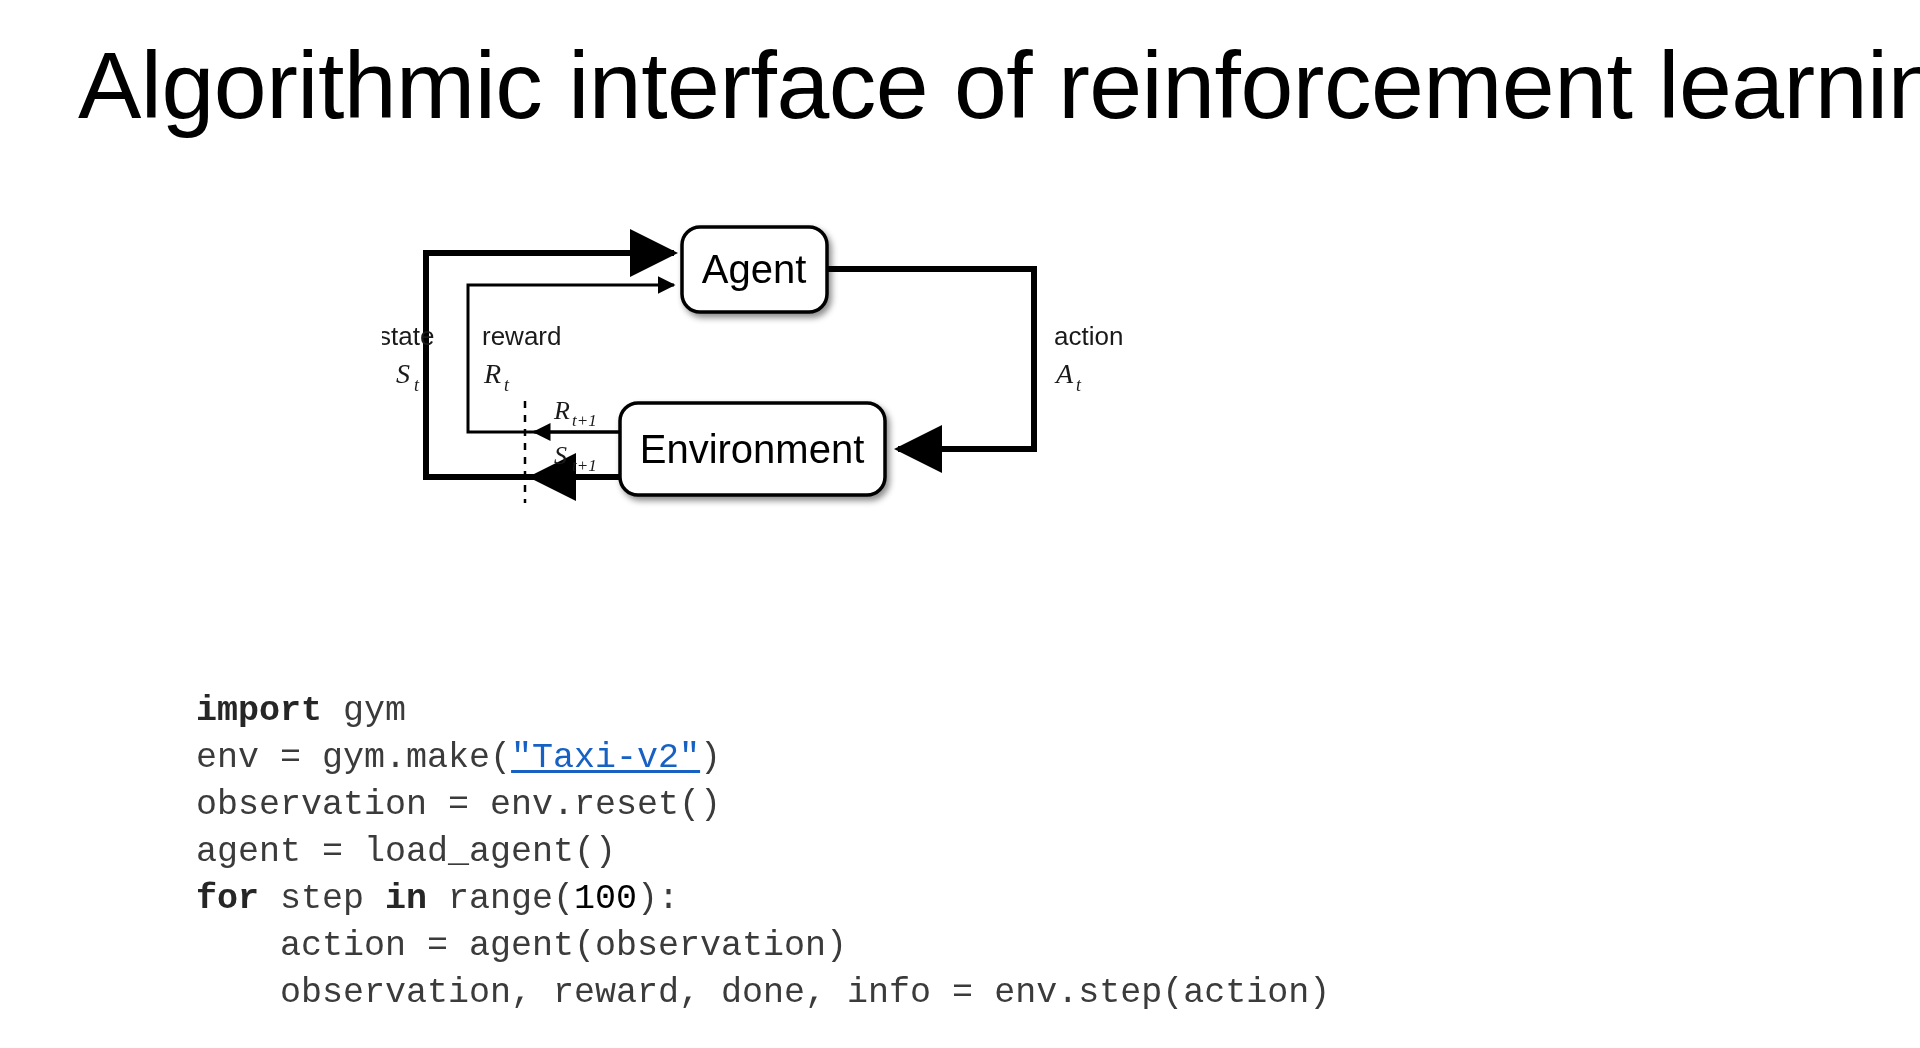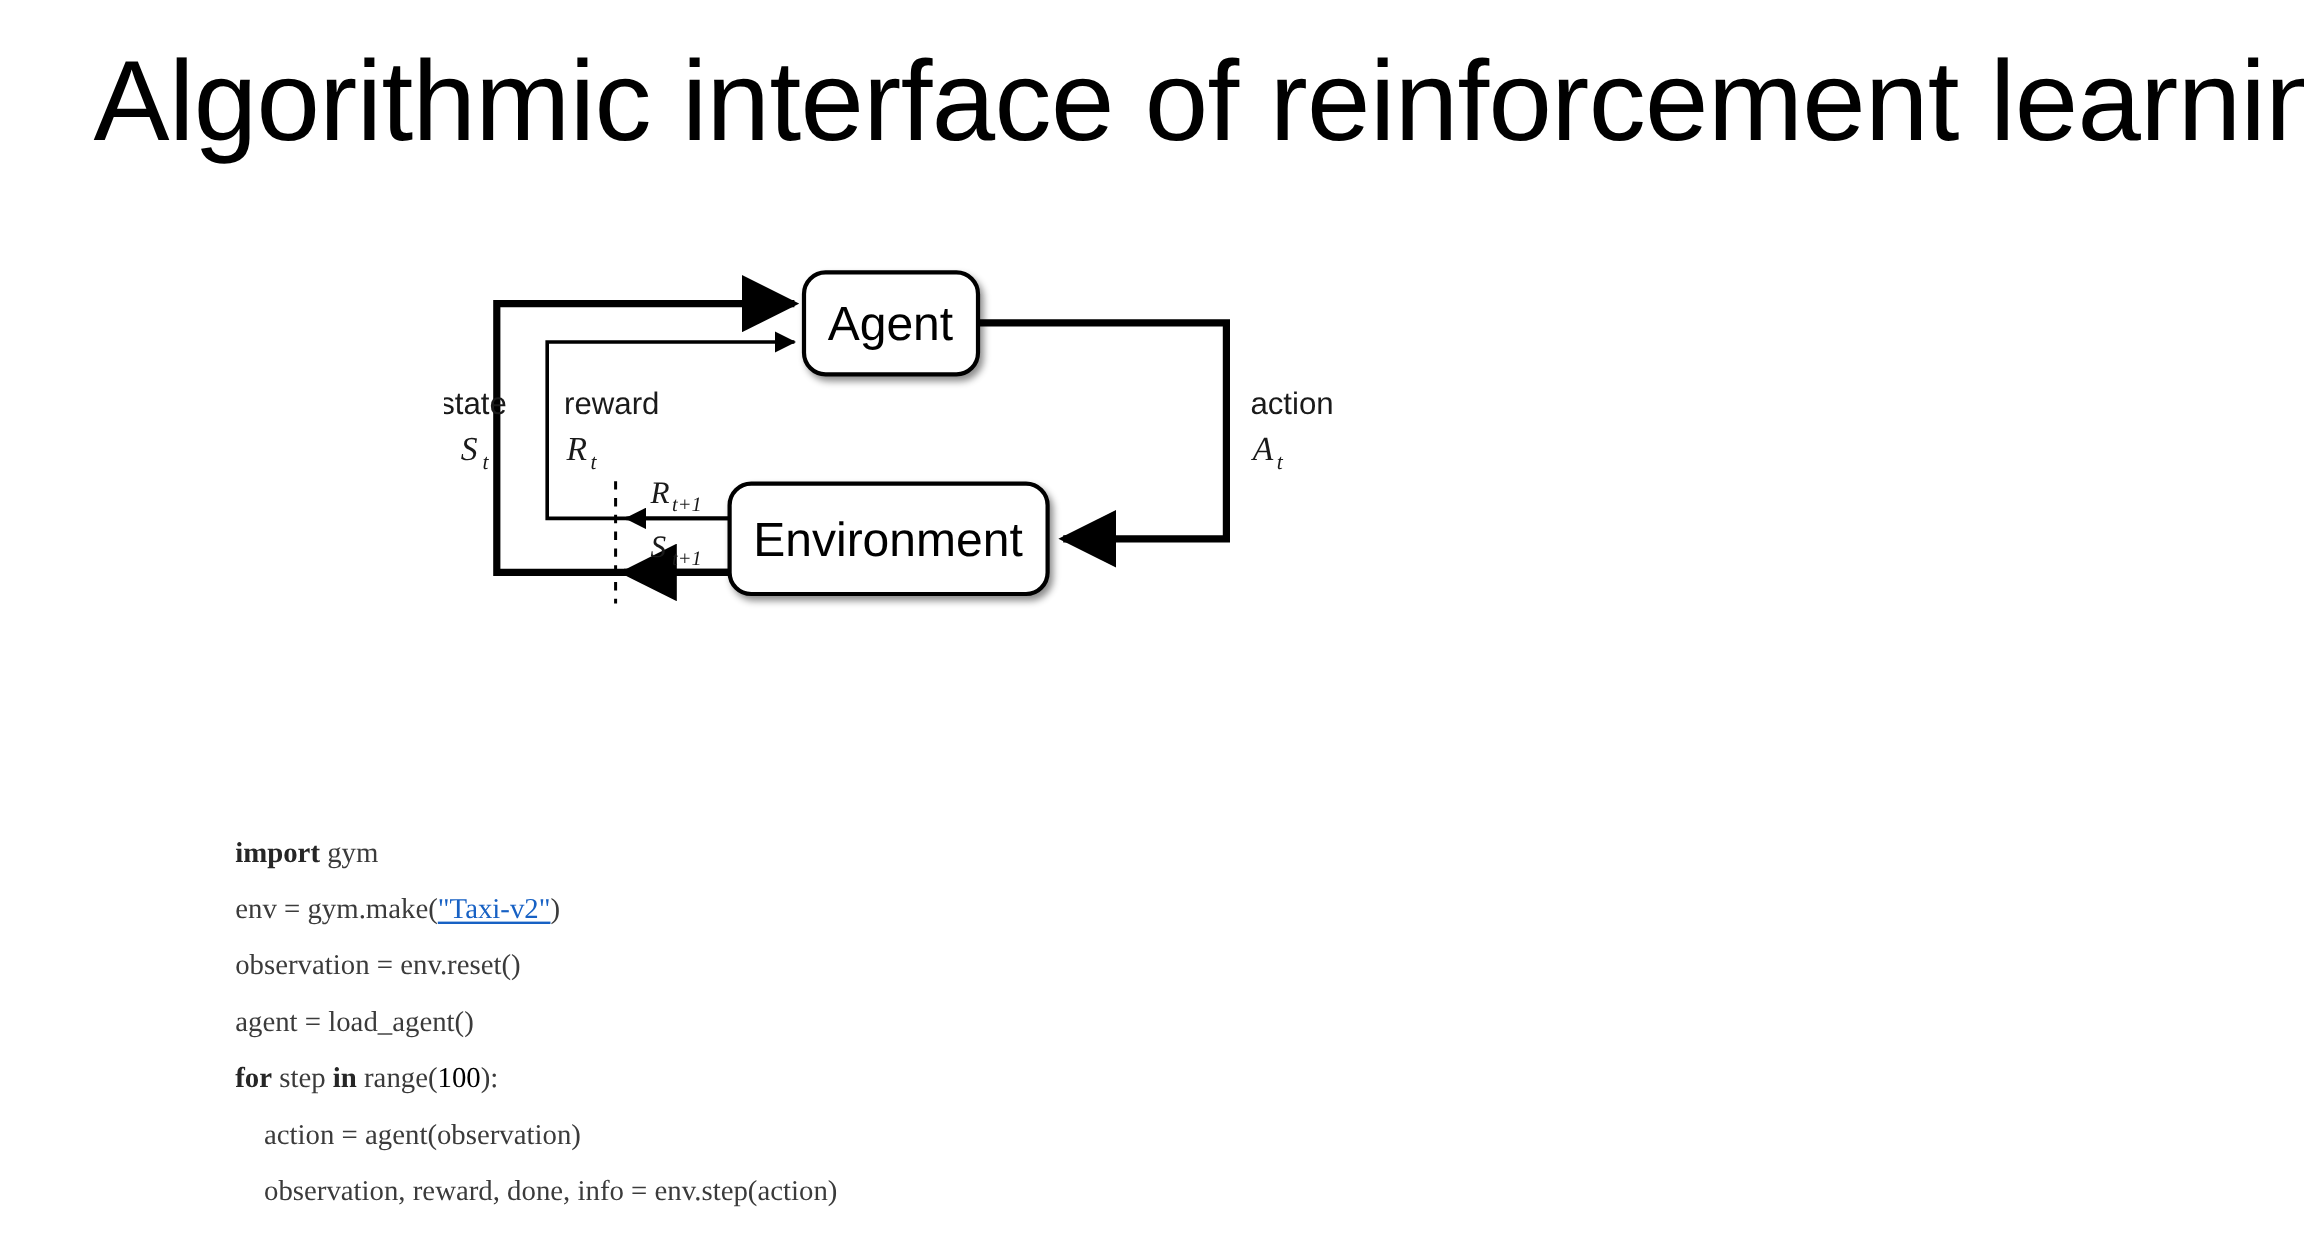--- a/index.html
+++ b/index.html
@@ -28,38 +28,38 @@
     line-height: 1.08;
     font-weight: 400;
     letter-spacing: -0.5px;
     color: #000000;
     white-space: nowrap;
   }
 
   
   .diagram-wrap {
     position: absolute;
-    left: 370px;
+    left: 382px;
     top: 205px;
     width: 800px;
     height: 330px;
   }
   .diagram-wrap svg {
     display: block;
     width: 800px;
     height: 330px;
   }
 
   
   .code-block {
     position: absolute;
     left: 196px;
     top: 688px;
-    font-family: Liberation Serif, serif;
-    font-size: 24px;
+    font-family: Liberation Mono, monospace;
+    font-size: 35px;
     line-height: 47px;
     color: #3b3b3b;
     white-space: pre;
     letter-spacing: 0px;
   }
   .code-line { white-space: pre; }
   .tok-kw     { font-weight: bold; color: #262626; }
   .tok-plain  { color: #3b3b3b; }
   .tok-num    { color: #000000; }
   .tok-link   {

